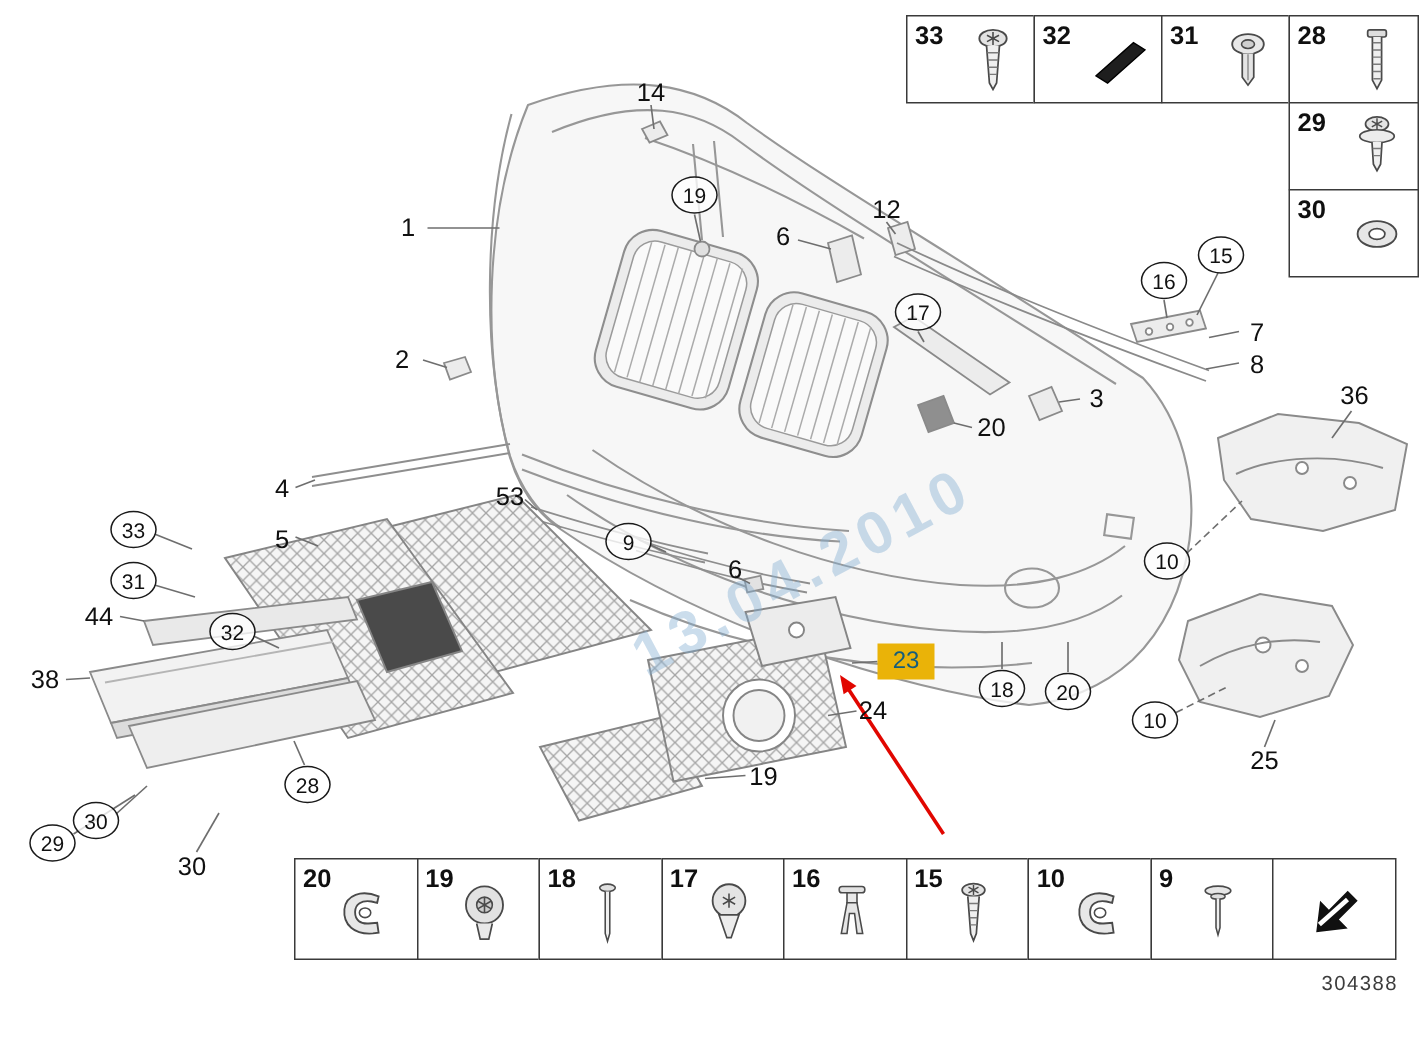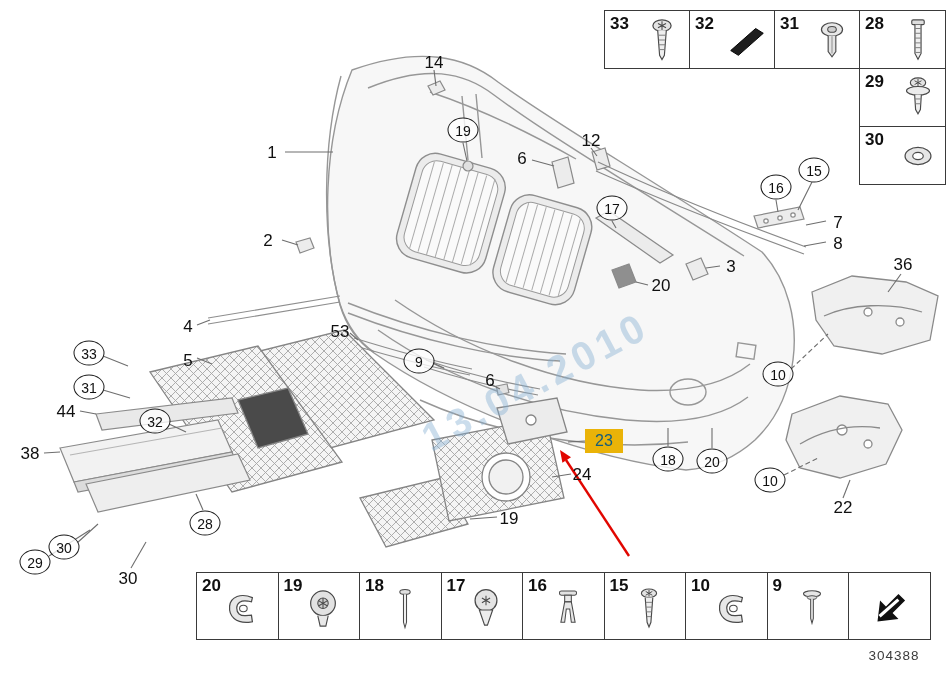--- a/index.html
+++ b/index.html
@@ -33,21 +33,21 @@
   .fcell { position:absolute; background:#fff; border:1.4px solid #3a3a3a; }
   .fnum { position:absolute; left:5px; top:3px; font-weight:bold; font-size:17px; color:#101010; }
   .ficon { position:absolute; right:7px; top:6px; width:40px; height:46px; }
   .bstrip { position:absolute; left:196px; top:572px; width:735px; height:68px; display:flex; z-index:4; }
   .bcell { position:relative; flex:1; background:#fff; border:1.4px solid #3a3a3a; margin-left:-1.4px; }
   .bcell:first-child { margin-left:0; }
   .bnum { position:absolute; left:5px; top:3px; font-weight:bold; font-size:17px; color:#101010; }
   .bicon { position:absolute; left:55%; top:54%; transform:translate(-50%,-50%); width:38px; height:46px; }
   .bicon.big { left:50%; width:46px; height:50px; }
   .docnum {
-    position:absolute; left:856px; top:648px; width:76px; text-align:center; z-index:4;
+    position:absolute; left:856px; top:648px; width:76px; text-align:right; z-index:4;
     font-size:13.5px; color:#3c3c3c; letter-spacing:1px;
   }
 </style>
 </head>
 <body>
 
 <div class="stage">
 
   <svg class="drawing" viewBox="0 0 948 692">
     <defs>
@@ -301,21 +301,21 @@
   <div class="co circled" style="left:89px;top:353px">33</div>
   <div class="co circled" style="left:89px;top:387px">31</div>
   <div class="co plain" style="left:66px;top:411px">44</div>
   <div class="co circled" style="left:155px;top:421px">32</div>
   <div class="co plain" style="left:30px;top:453px">38</div>
   <div class="co highlighted" style="left:604px;top:441px">23</div>
   <div class="co plain" style="left:582px;top:474px">24</div>
   <div class="co circled" style="left:668px;top:459px">18</div>
   <div class="co circled" style="left:712px;top:461px">20</div>
   <div class="co circled" style="left:770px;top:480px">10</div>
-  <div class="co plain" style="left:843px;top:507px">22</div>
+  <div class="co plain" style="left:843px;top:507px">25</div>
   <div class="co circled" style="left:205px;top:523px">28</div>
   <div class="co plain" style="left:509px;top:518px">19</div>
   <div class="co circled" style="left:64px;top:547px">30</div>
   <div class="co circled" style="left:35px;top:562px">29</div>
   <div class="co plain" style="left:128px;top:578px">30</div>
 
   <div class="ftable">
     <div class="fcell" style="left:0;top:0;width:86px;height:59px">
       <span class="fnum">33</span>
       <svg class="ficon" viewBox="0 0 40 48">

